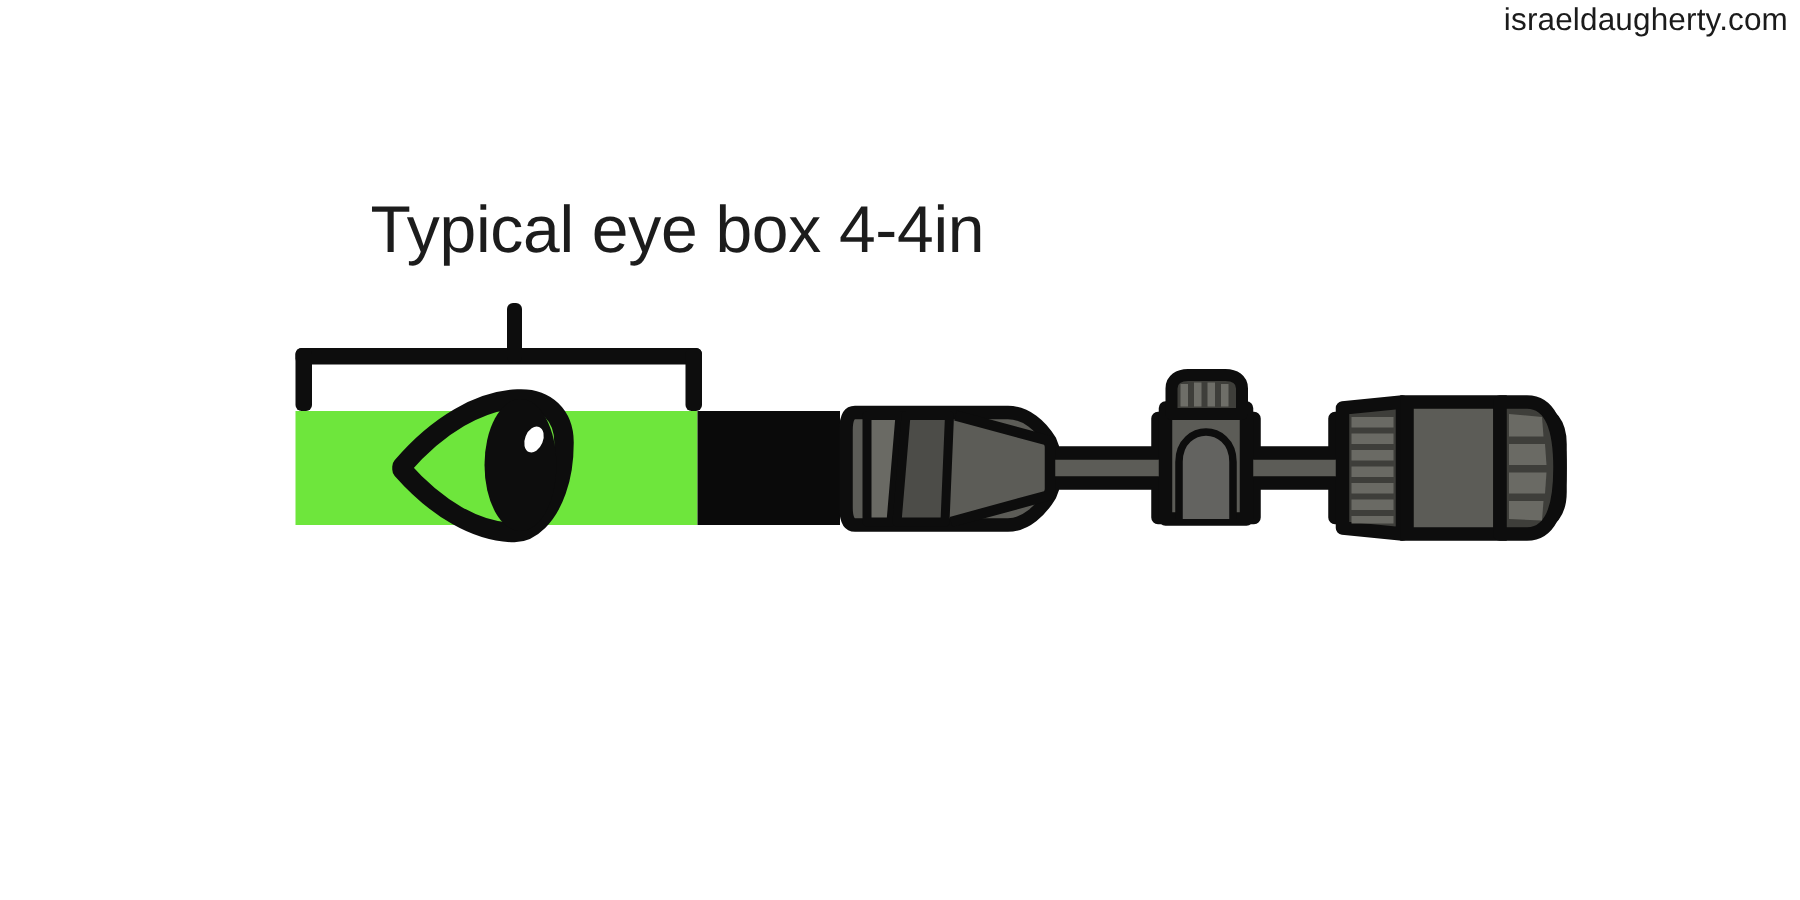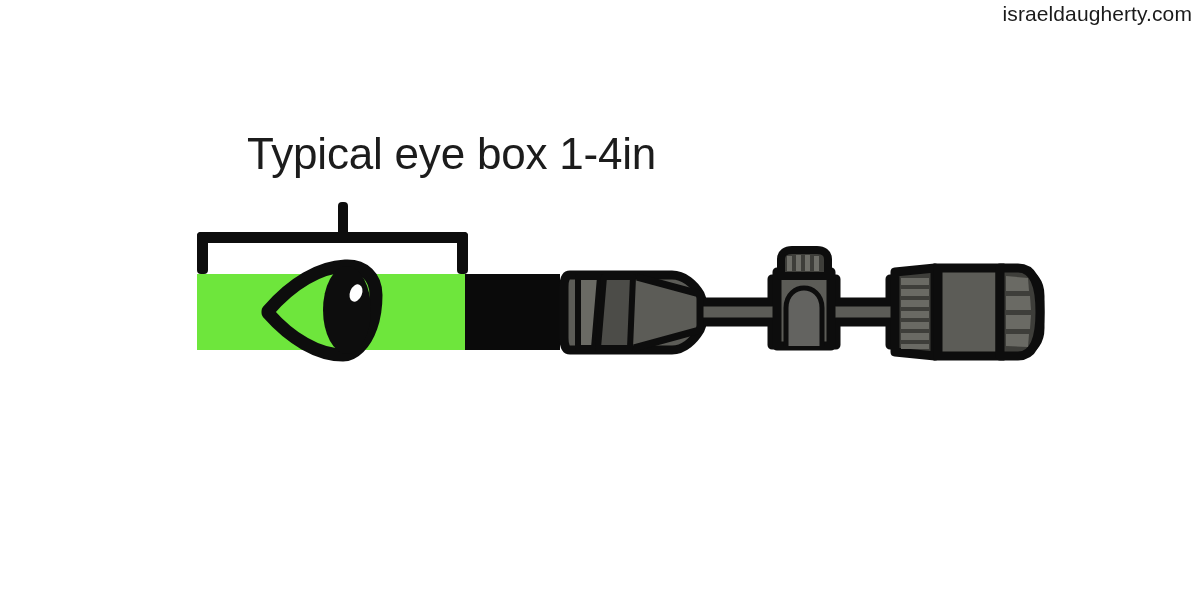--- a/index.html
+++ b/index.html
@@ -42,21 +42,21 @@
     top: 0;
   }
 </style>
 </head>
 <body>
 
 <div id="stage">
 
   <div id="watermark">israeldaugherty.com</div>
 
-  <div id="caption">Typical eye box 1-4in</div>
+  <div id="caption">Typical eye box 4-4in</div>
 
   <svg id="art" width="1200" height="600" viewBox="0 0 1200 600" xmlns="http://www.w3.org/2000/svg">
 
     <g>
 
       <rect x="197" y="232" width="271" height="11" rx="4" fill="#0d0d0d"></rect>
 
       <rect x="197" y="232" width="11" height="42" rx="4" fill="#0d0d0d"></rect>
 
       <rect x="457" y="232" width="11" height="42" rx="4" fill="#0d0d0d"></rect>

